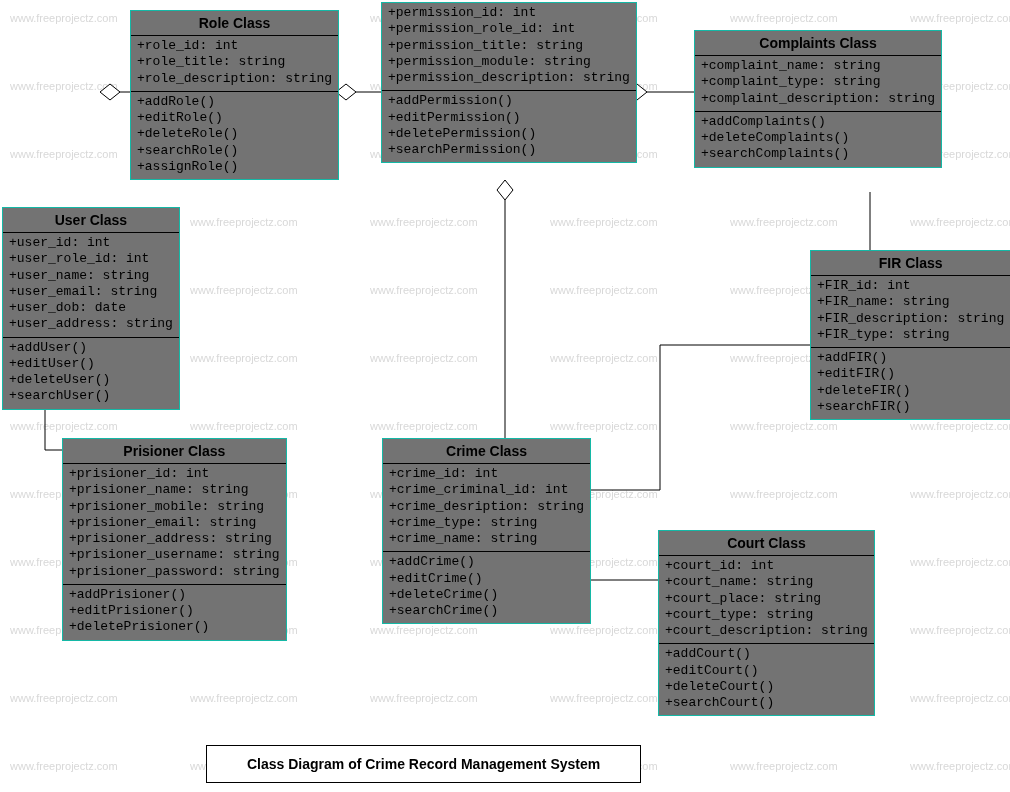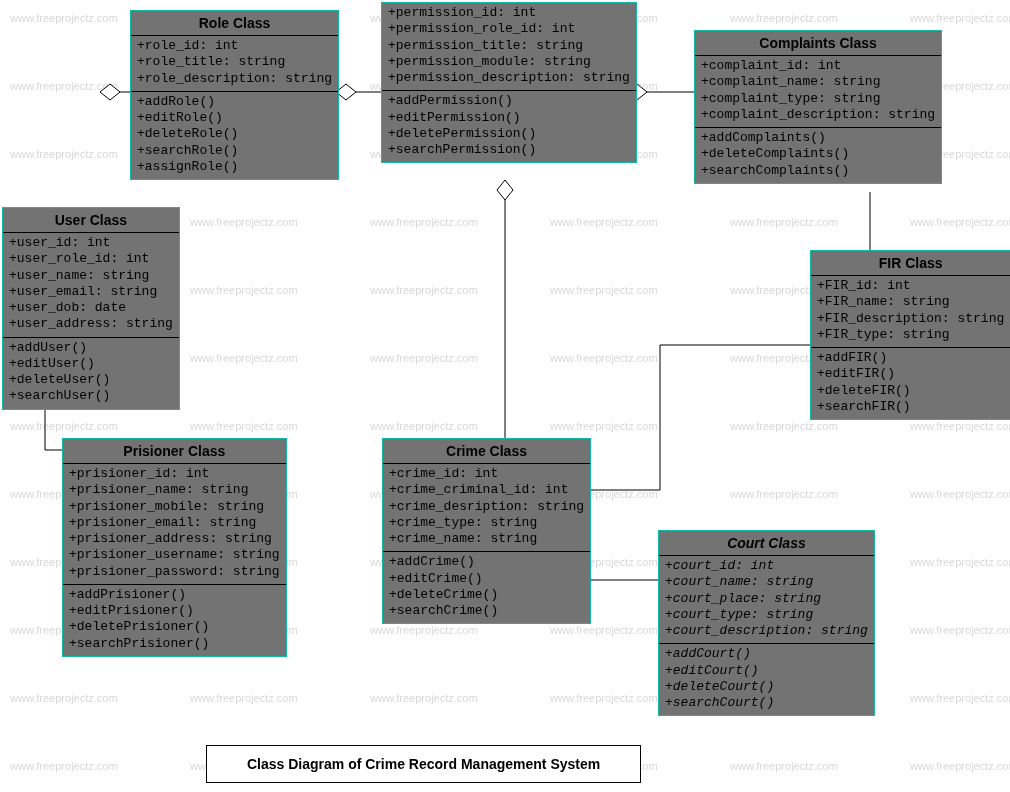--- a/index.html
+++ b/index.html
@@ -199,21 +199,20 @@
       <div>+addPermission()</div>
       <div>+editPermission()</div>
       <div>+deletePermission()</div>
       <div>+searchPermission()</div>
     </div>
 </div>
 
 <div class="class-box" style="left:694px; top:30px;">
   <div class="class-title">Complaints Class</div>
   <div class="class-section">
-      <div>+complaint_id: int</div>
       <div>+complaint_name: string</div>
       <div>+complaint_type: string</div>
       <div>+complaint_description: string</div>
     </div>
   <div class="class-section">
       <div>+addComplaints()</div>
       <div>+deleteComplaints()</div>
       <div>+searchComplaints()</div>
     </div>
 </div>
@@ -260,42 +259,41 @@
       <div>+prisioner_mobile: string</div>
       <div>+prisioner_email: string</div>
       <div>+prisioner_address: string</div>
       <div>+prisioner_username: string</div>
       <div>+prisioner_password: string</div>
     </div>
   <div class="class-section">
       <div>+addPrisioner()</div>
       <div>+editPrisioner()</div>
       <div>+deletePrisioner()</div>
-      <div>+searchPrisioner()</div>
     </div>
 </div>
 
 <div class="class-box" style="left:382px; top:438px;">
   <div class="class-title">Crime Class</div>
   <div class="class-section">
       <div>+crime_id: int</div>
       <div>+crime_criminal_id: int</div>
       <div>+crime_desription: string</div>
       <div>+crime_type: string</div>
       <div>+crime_name: string</div>
     </div>
   <div class="class-section">
       <div>+addCrime()</div>
       <div>+editCrime()</div>
       <div>+deleteCrime()</div>
       <div>+searchCrime()</div>
     </div>
 </div>
 
-<div class="class-box" style="left:658px; top:530px;font-style:italic;">
+<div class="class-box" style="left:658px; top:530px;">
   <div class="class-title">Court Class</div>
   <div class="class-section">
       <div>+court_id: int</div>
       <div>+court_name: string</div>
       <div>+court_place: string</div>
       <div>+court_type: string</div>
       <div>+court_description: string</div>
     </div>
   <div class="class-section">
       <div>+addCourt()</div>

